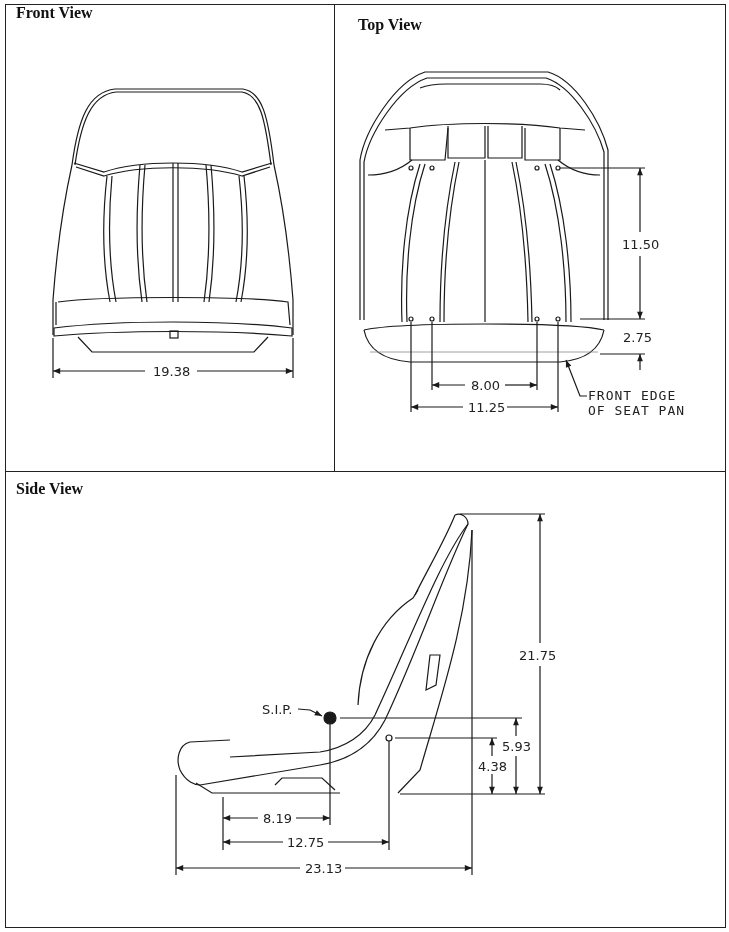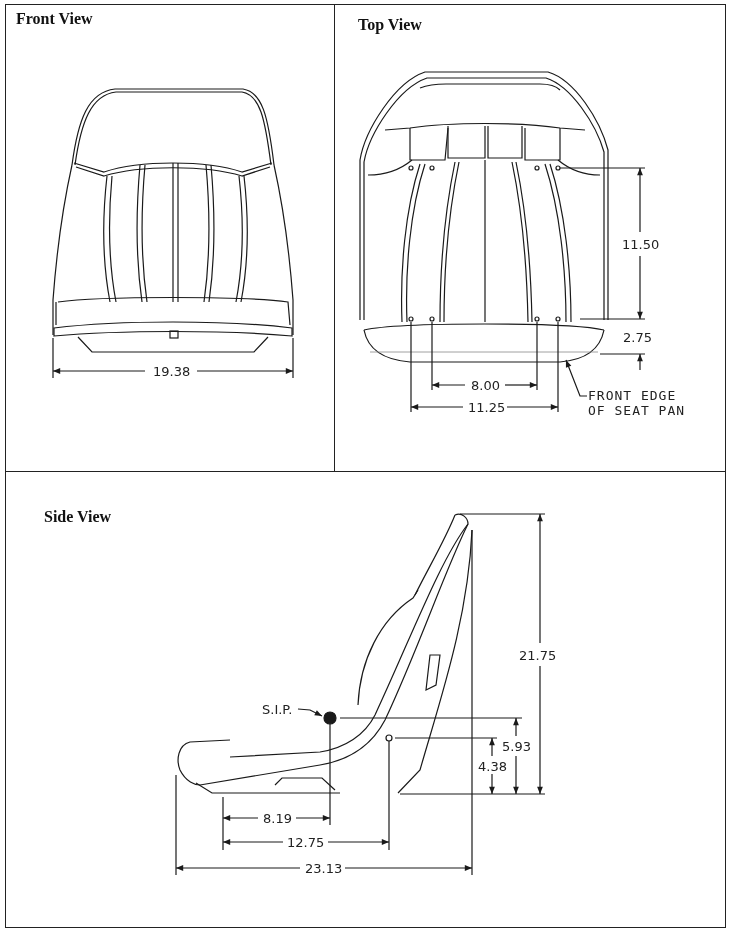--- a/index.html
+++ b/index.html
@@ -10,23 +10,23 @@
   .dim { font-family:"DejaVu Sans", sans-serif; font-size:13px; fill:#222; }
   .note { font-family:"DejaVu Sans Mono", monospace; font-size:13px; fill:#222; letter-spacing:1px; }
 </style>
 </head>
 <body>
 
 <div class="frame" style="left:5px;top:4px;width:721px;height:924px;"></div>
 <div class="frame" style="left:334px;top:4px;width:1px;height:468px;border-width:0 0 0 1px;"></div>
 <div class="frame" style="left:5px;top:471px;width:721px;height:1px;border-width:1px 0 0 0;"></div>
 
-<div class="panel-title" style="left:16px;top:10px;text-align:right;">Front View</div>
+<div class="panel-title" style="left:16px;top:4px;text-align:right;">Front View</div>
 <div class="panel-title" style="left:358px;top:10px;margin-top:6px;">Top View</div>
-<div class="panel-title" style="left:16px;top:508px;margin-left:28px;">Side View</div>
+<div class="panel-title" style="left:16px;top:480px;">Side View</div>
 
 <svg width="729" height="932" viewBox="0 0 729 932" fill="none" stroke="#1a1a1a" stroke-width="1.2">
   <defs>
     <marker id="arr" viewBox="0 0 10 10" refX="10" refY="5" markerWidth="9" markerHeight="6" orient="auto-start-reverse">
       <path d="M0,1 L10,5 L0,9 Z" fill="#1a1a1a" stroke="none"></path>
     </marker>
   </defs>
 
   <g>
 

